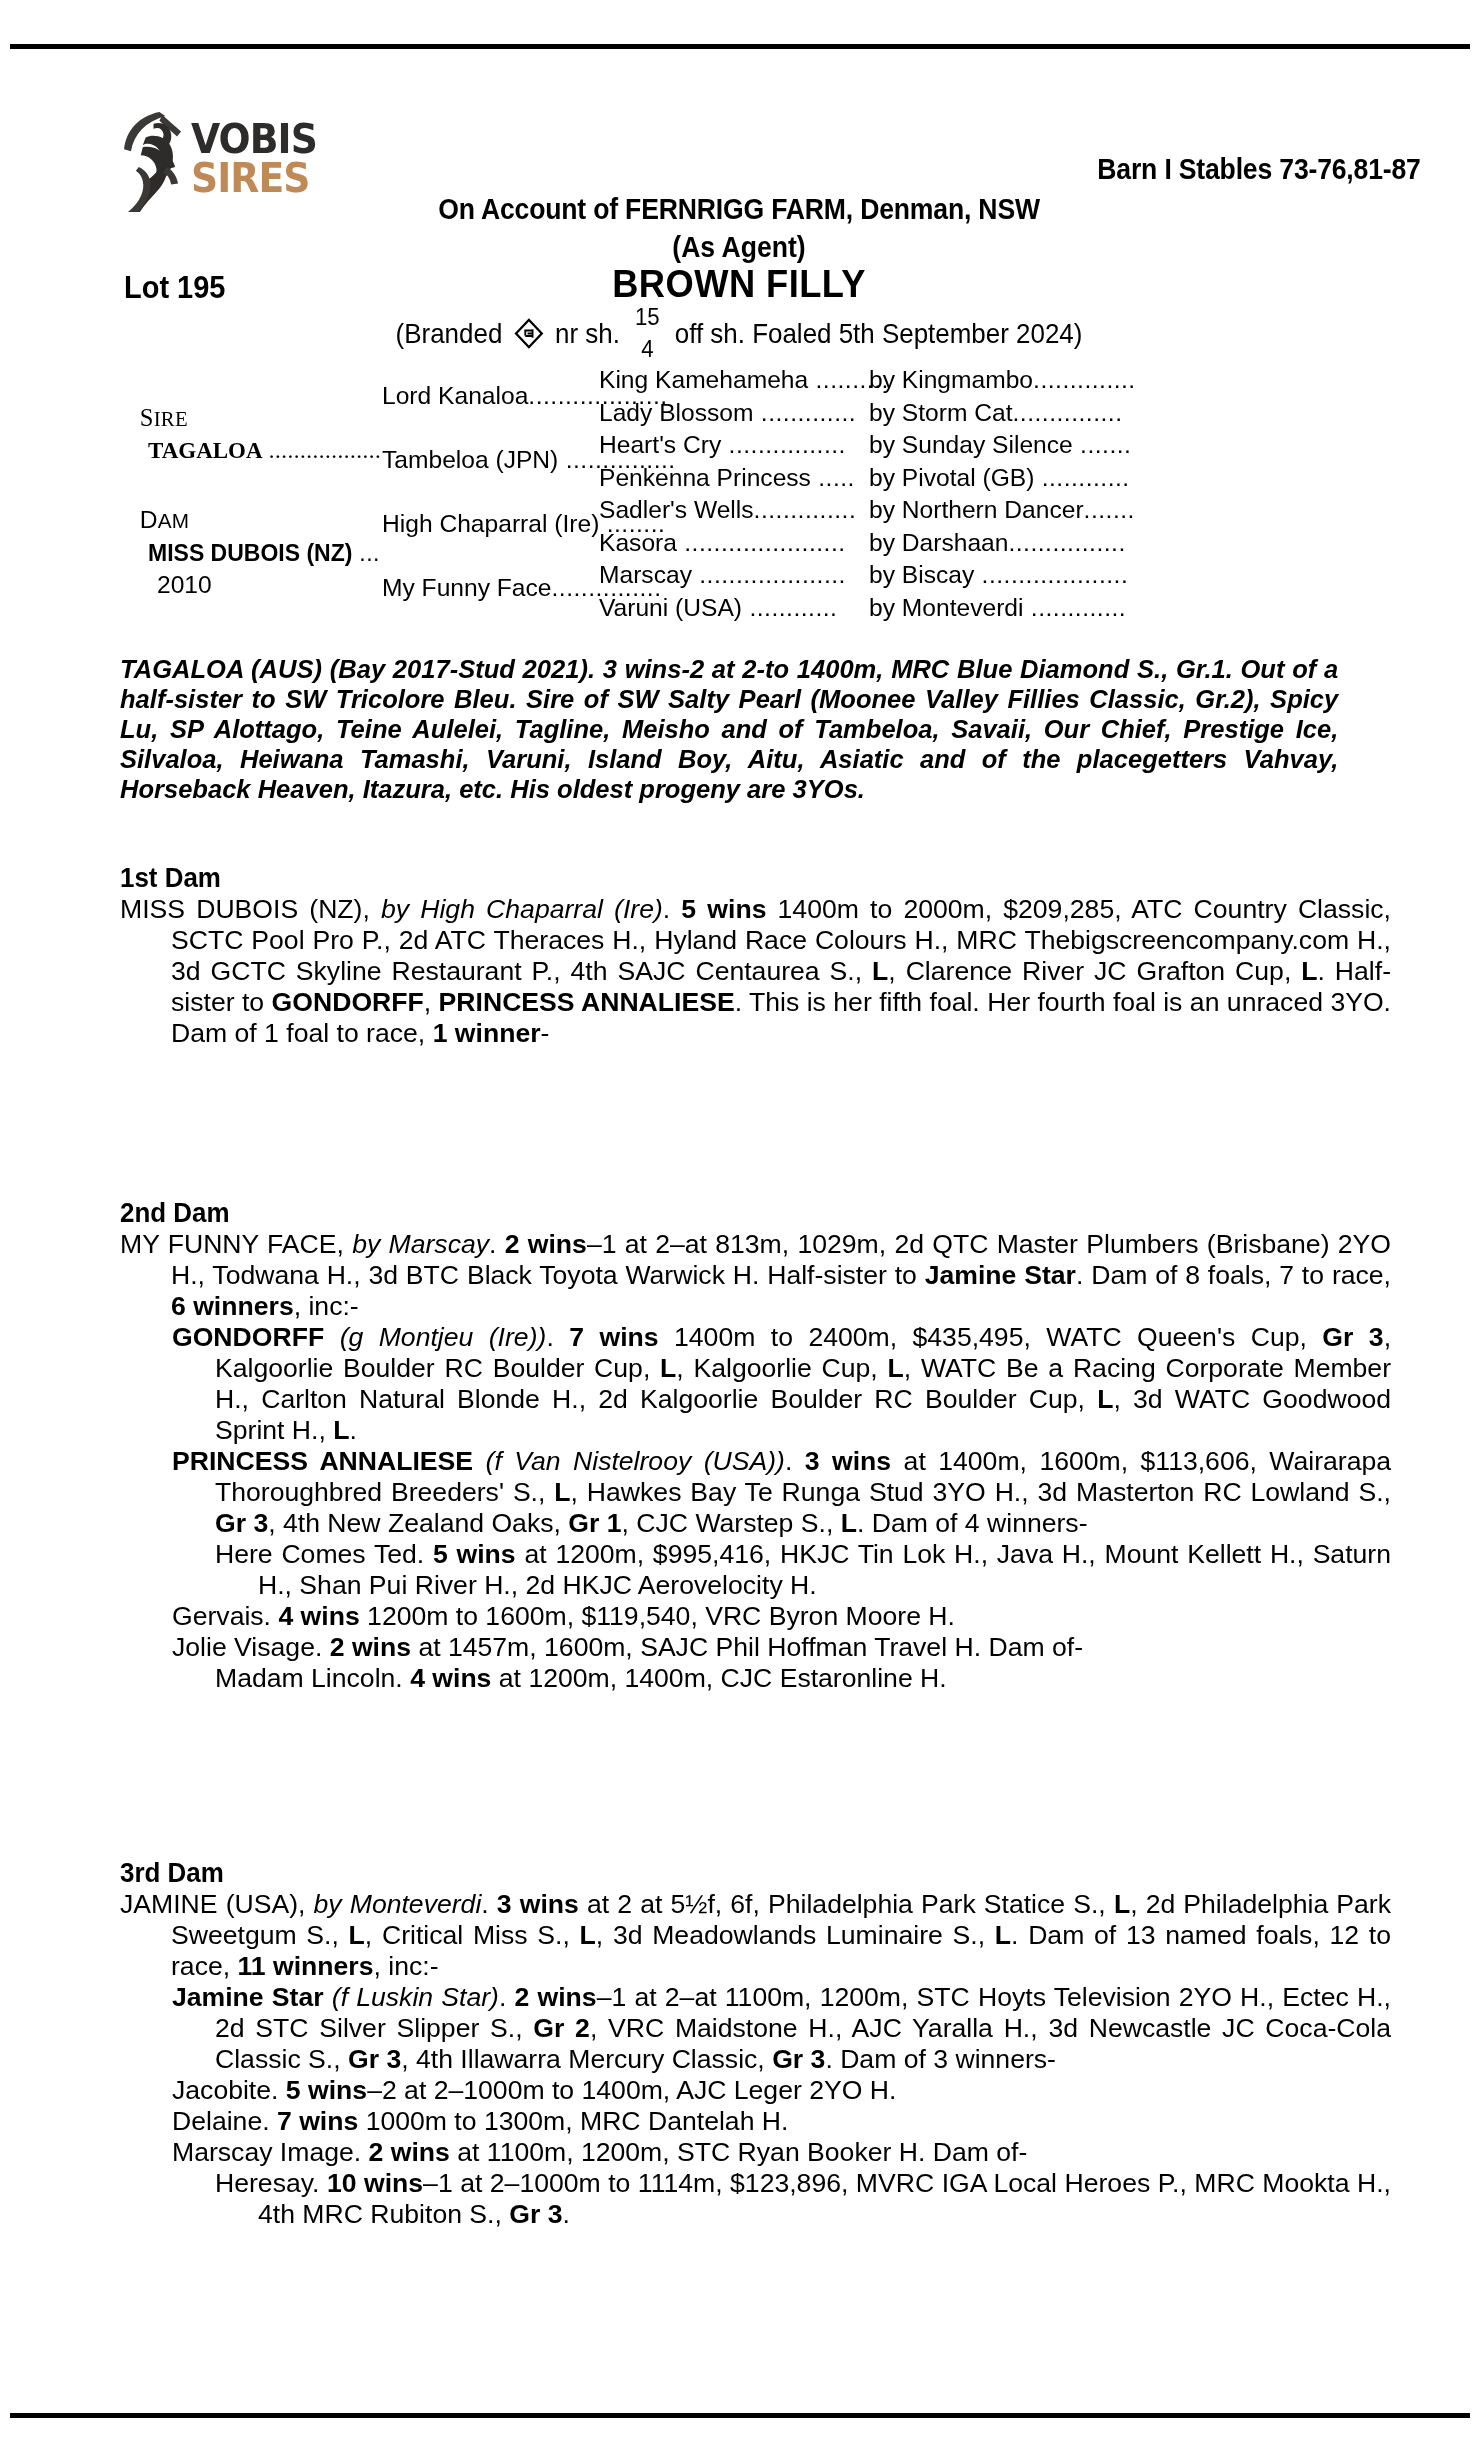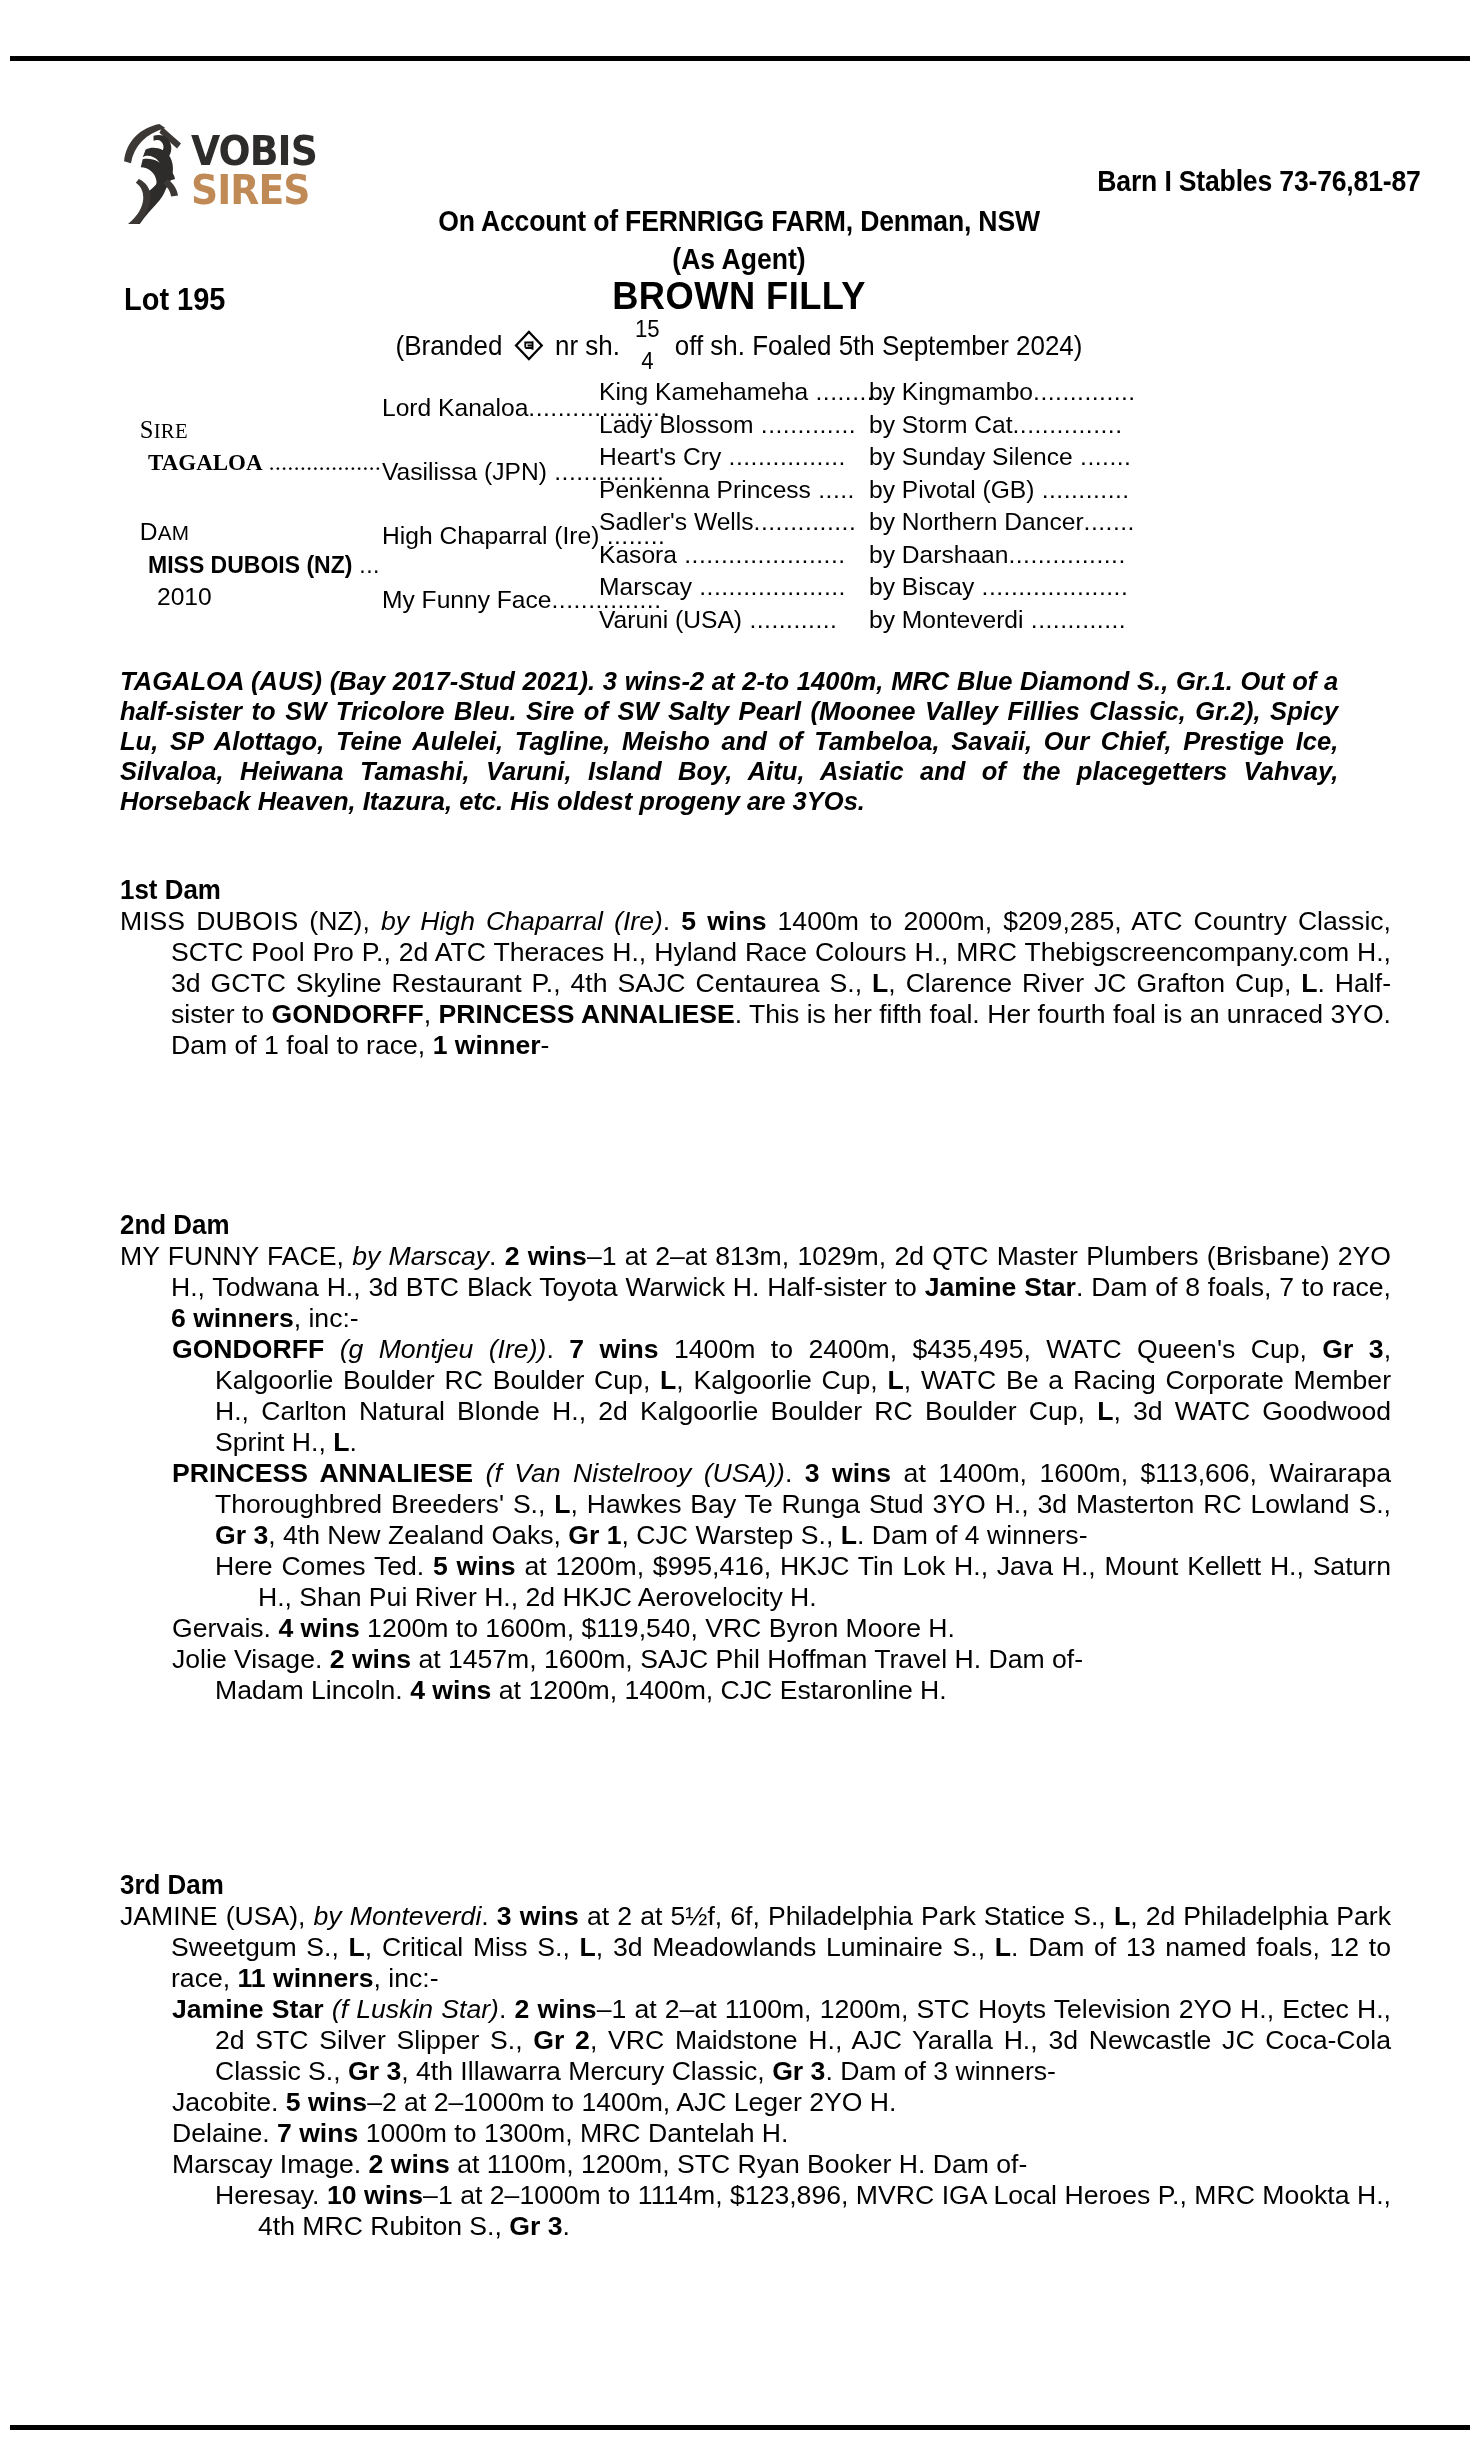--- a/index.html
+++ b/index.html
@@ -10,21 +10,21 @@
   body {
     width: 1478px;
     height: 2463px;
     font-family: "Liberation Sans", sans-serif;
     color: #000000;
     position: relative;
     overflow: hidden;
   }
   .page {
     position: absolute;
-    left: 0; top: 12px;
+    left: 0; top: 0;
     width: 1478px;
     height: 2255px;
   }
   .rule {
     position: absolute;
     left: 9.9px;
     width: 1460px;
     height: 4.9px;
     background: #000;
   }
@@ -294,21 +294,21 @@
       </div>
       <div class="dam-block">
         <div class="dam-label r"><span class="big">D</span><span>AM</span></div>
         <div class="dam-name r"><span>MISS DUBOIS (NZ)</span><span class="dots"> ...</span></div>
         <div class="dam-year r">2010</div>
       </div>
     </div>
 
     <div class="ped-col col-b">
       <div class="b-row r" style="top:0px"><span>Lord Kanaloa</span><span class="dots">...................</span></div>
-      <div class="b-row r" style="top:64px"><span>Vasilissa (JPN)</span><span class="dots"> ...............</span></div>
+      <div class="b-row r" style="top:64px"><span>Tambeloa (JPN)</span><span class="dots"> ...............</span></div>
       <div class="b-row r" style="top:128px"><span>High Chaparral (Ire)</span><span class="dots"> ........</span></div>
       <div class="b-row r" style="top:192px"><span>My Funny Face</span><span class="dots">...............</span></div>
     </div>
 
     <div class="ped-col col-c">
       <div class="b-row r" style="top:-15.8px"><span>King Kamehameha</span><span class="dots"> ..........</span></div>
       <div class="b-row r" style="top:16.7px"><span>Lady Blossom</span><span class="dots"> .............</span></div>
       <div class="b-row r" style="top:49px"><span>Heart's Cry</span><span class="dots"> ................</span></div>
       <div class="b-row r" style="top:82px"><span>Penkenna Princess</span><span class="dots"> .....</span></div>
       <div class="b-row r" style="top:114px"><span>Sadler's Wells</span><span class="dots">..............</span></div>

